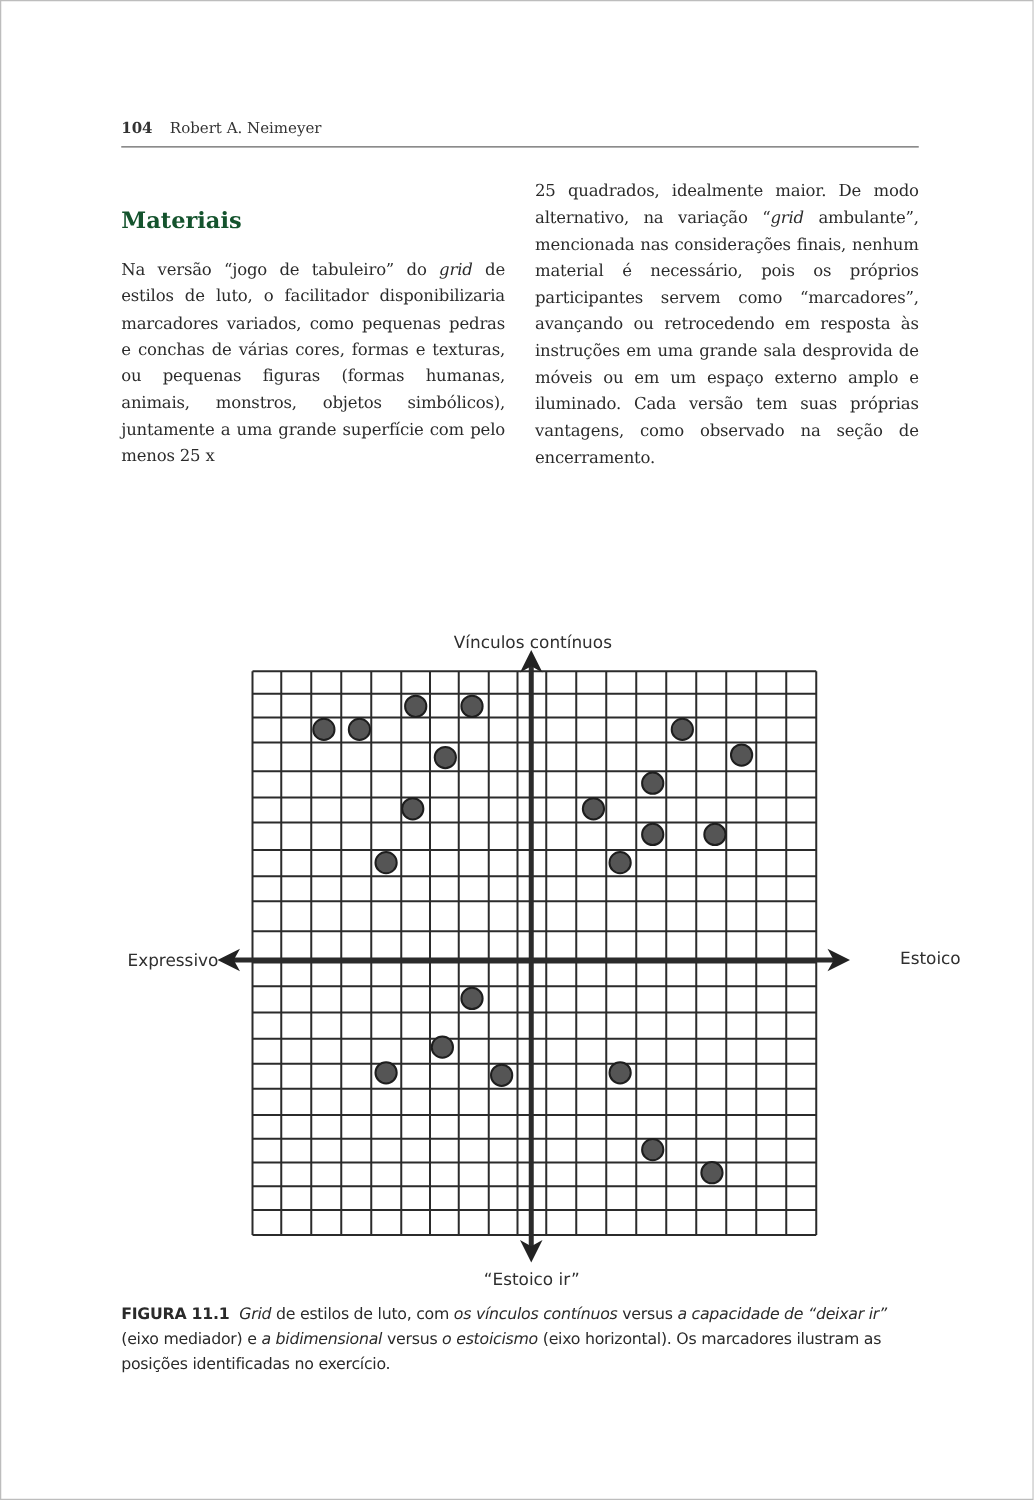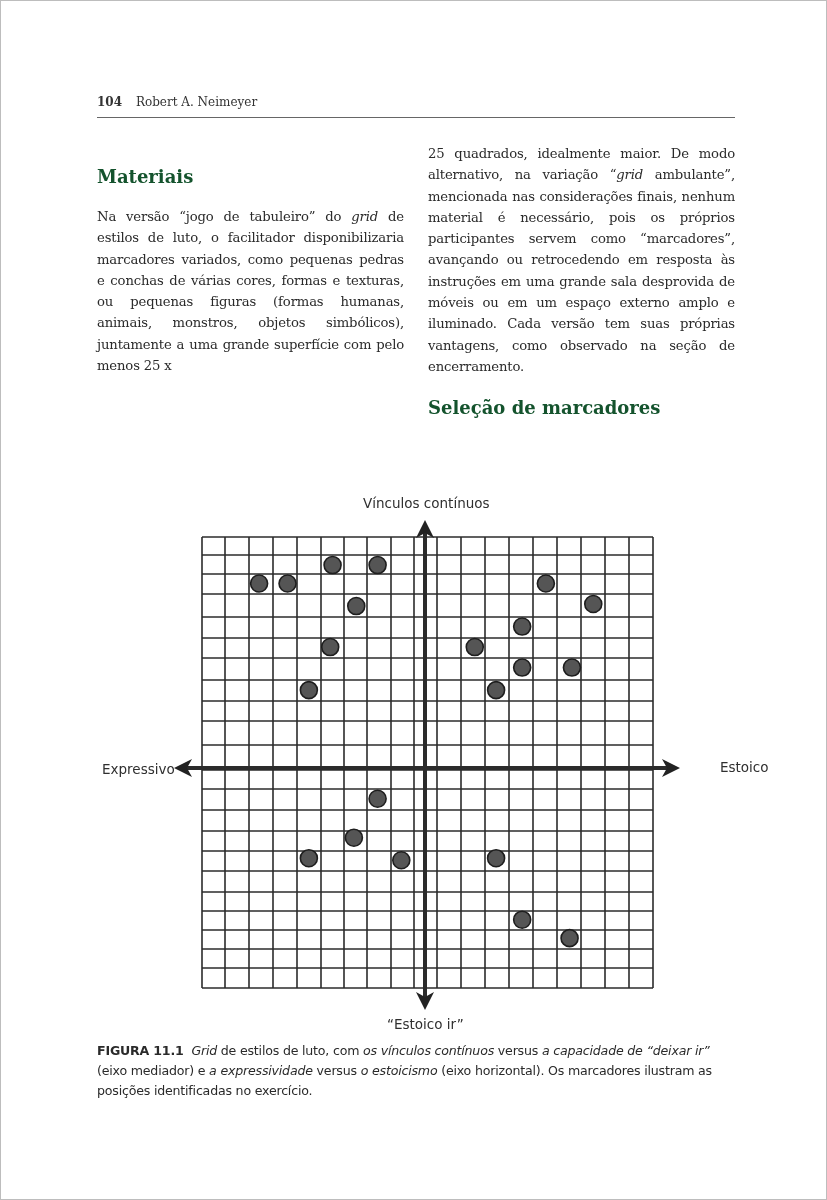--- a/index.html
+++ b/index.html
@@ -58,21 +58,20 @@
   <span class="author">Robert A. Neimeyer</span>
 </div>
 
 <div class="col left">
   <h2>Materiais</h2>
   <p><span>Na versão “jogo de tabuleiro” do </span><em>grid</em><span> de estilos de luto, o facilitador disponibilizaria marcadores variados, como pequenas pedras e conchas de várias cores, formas e texturas, ou pequenas figuras (formas humanas, animais, monstros, objetos simbólicos), juntamente a uma grande superfície com pelo menos 25 x</span></p>
 </div>
 
 <div class="col right">
   <p><span>25 quadrados, idealmente maior. De modo alternativo, na variação “</span><em>grid</em><span> ambulante”, mencionada nas considerações finais, nenhum material é necessário, pois os próprios participantes servem como “marcadores”, avançando ou retrocedendo em resposta às instruções em uma grande sala desprovida de móveis ou em um espaço externo amplo e iluminado. Cada versão tem suas próprias vantagens, como observado na seção de encerramento.</span></p>
-  <h2>Seleção de marcadores</h2>
 </div>
 
 <div class="figure-wrap">
   <svg class="grid" id="grid-svg" width="827" height="560">
       <line x1="202" y1="57" x2="202" y2="508" stroke="#2b2b2b" stroke-width="1.6"></line>
       <line x1="225" y1="57" x2="225" y2="508" stroke="#2b2b2b" stroke-width="1.6"></line>
       <line x1="249" y1="57" x2="249" y2="508" stroke="#2b2b2b" stroke-width="1.6"></line>
       <line x1="273" y1="57" x2="273" y2="508" stroke="#2b2b2b" stroke-width="1.6"></line>
       <line x1="297" y1="57" x2="297" y2="508" stroke="#2b2b2b" stroke-width="1.6"></line>
       <line x1="321" y1="57" x2="321" y2="508" stroke="#2b2b2b" stroke-width="1.6"></line>
@@ -134,22 +133,22 @@
       <circle cx="571.94" cy="187.55" r="8.5" fill="#555555" stroke="#1e1e1e" stroke-width="1.6"></circle>
       <circle cx="496.1" cy="210.10000000000002" r="8.5" fill="#555555" stroke="#1e1e1e" stroke-width="1.6"></circle>
       <circle cx="377.6" cy="318.75" r="8.5" fill="#555555" stroke="#1e1e1e" stroke-width="1.6"></circle>
       <circle cx="353.9" cy="357.7" r="8.5" fill="#555555" stroke="#1e1e1e" stroke-width="1.6"></circle>
       <circle cx="308.87" cy="378.2" r="8.5" fill="#555555" stroke="#1e1e1e" stroke-width="1.6"></circle>
       <circle cx="401.3" cy="380.25" r="8.5" fill="#555555" stroke="#1e1e1e" stroke-width="1.6"></circle>
       <circle cx="496.1" cy="378.2" r="8.5" fill="#555555" stroke="#1e1e1e" stroke-width="1.6"></circle>
       <circle cx="522.17" cy="439.70000000000005" r="8.5" fill="#555555" stroke="#1e1e1e" stroke-width="1.6"></circle>
       <circle cx="569.5699999999999" cy="458.15" r="8.5" fill="#555555" stroke="#1e1e1e" stroke-width="1.6"></circle>
     </svg>
-  <span class="fig-label" style="left:363px; top:15px;">Vínculos contínuos</span>
+  <span class="fig-label" style="left:363px; top:26px;">Vínculos contínuos</span>
   <span class="fig-label" style="left:387px; top:536px;">“Estoico ir”</span>
   <span class="fig-label" style="left:102px; top:281px;">Expressivo</span>
   <span class="fig-label" style="left:720px; top:279px;">Estoico</span>
 </div>
 
 <div class="caption">
   <span class="fig-num">FIGURA 11.1</span>
-  <span><em>Grid</em><span> de estilos de luto, com </span><em>os vínculos contínuos</em><span> versus </span><em>a capacidade de “deixar ir”</em><span> (eixo mediador) e </span><em>a expressividade</em><span> versus </span><em>o estoicismo</em><span> (eixo horizontal). Os marcadores ilustram as posições identificadas no exercício.</span></span>
+  <span><em>Grid</em><span> de estilos de luto, com </span><em>os vínculos contínuos</em><span> versus </span><em>a capacidade de “deixar ir”</em><span> (eixo mediador) e </span><em>a bidimensional</em><span> versus </span><em>o estoicismo</em><span> (eixo horizontal). Os marcadores ilustram as posições identificadas no exercício.</span></span>
 </div>
 
 </body></html>

